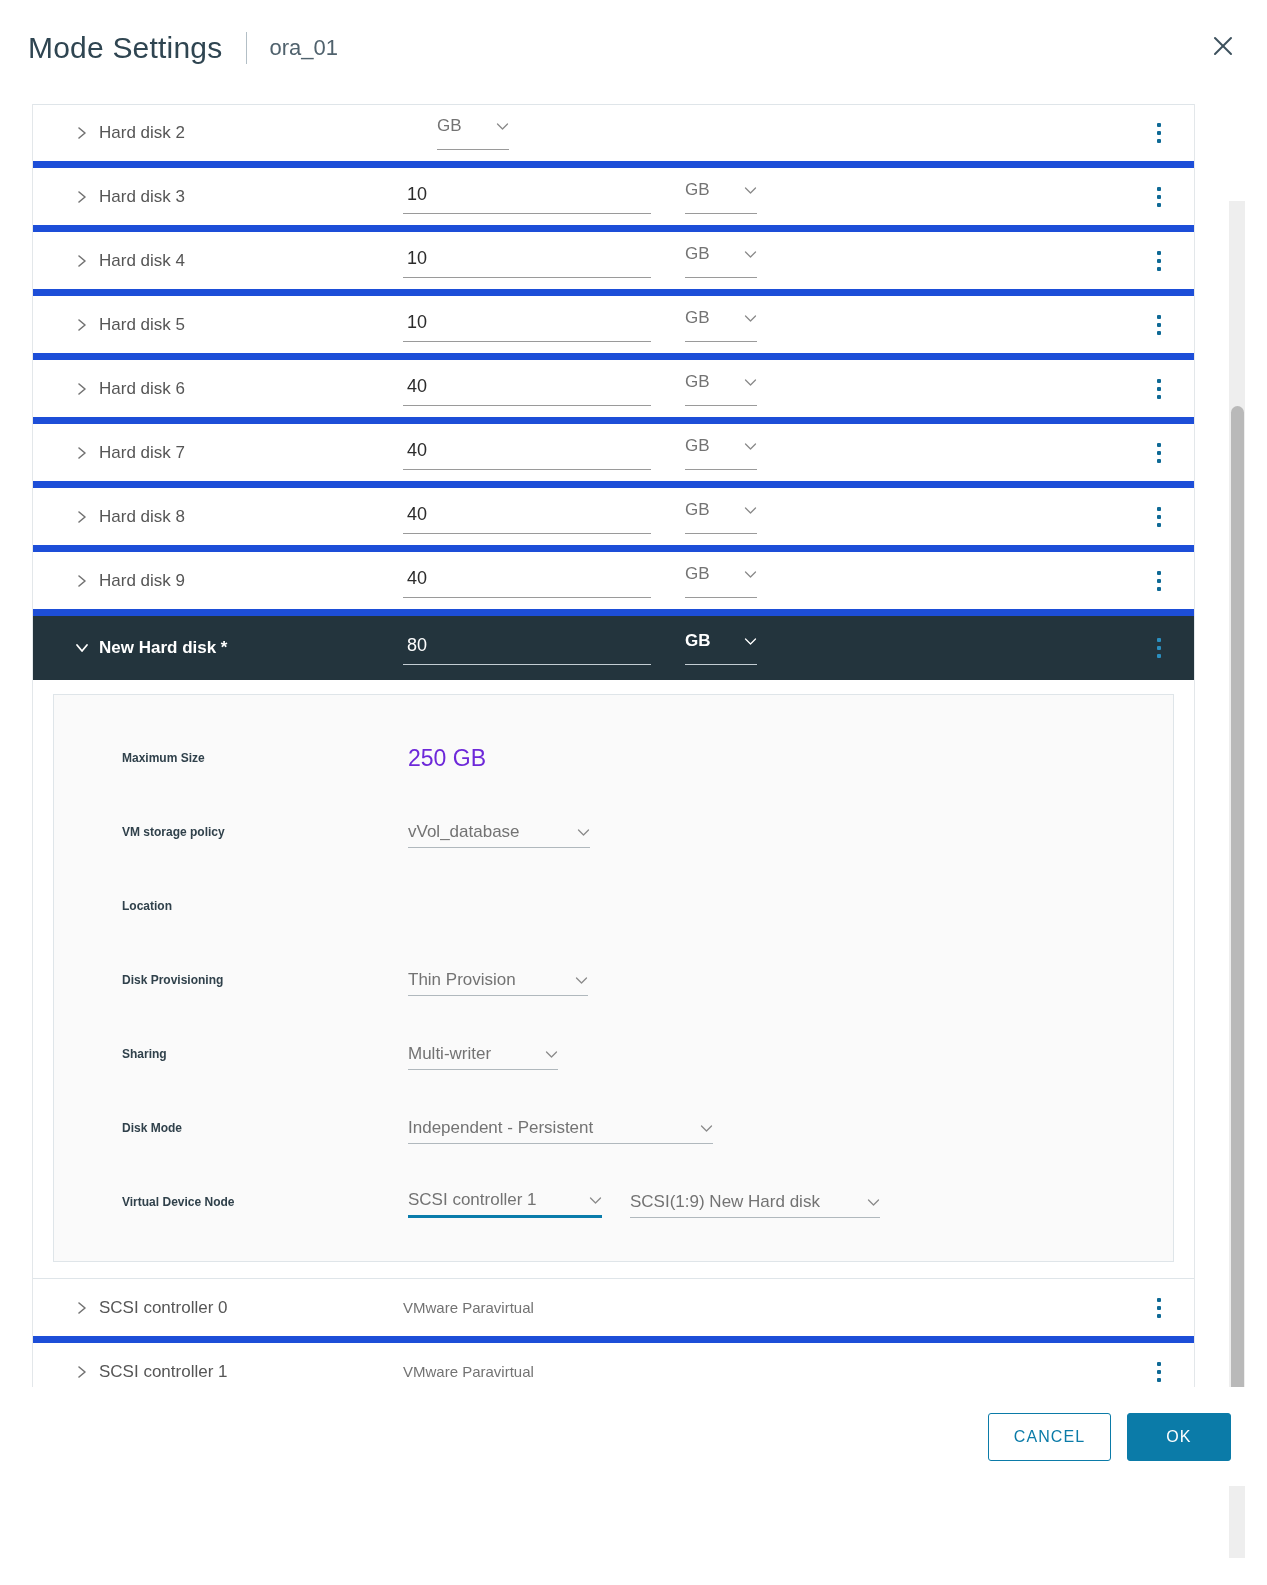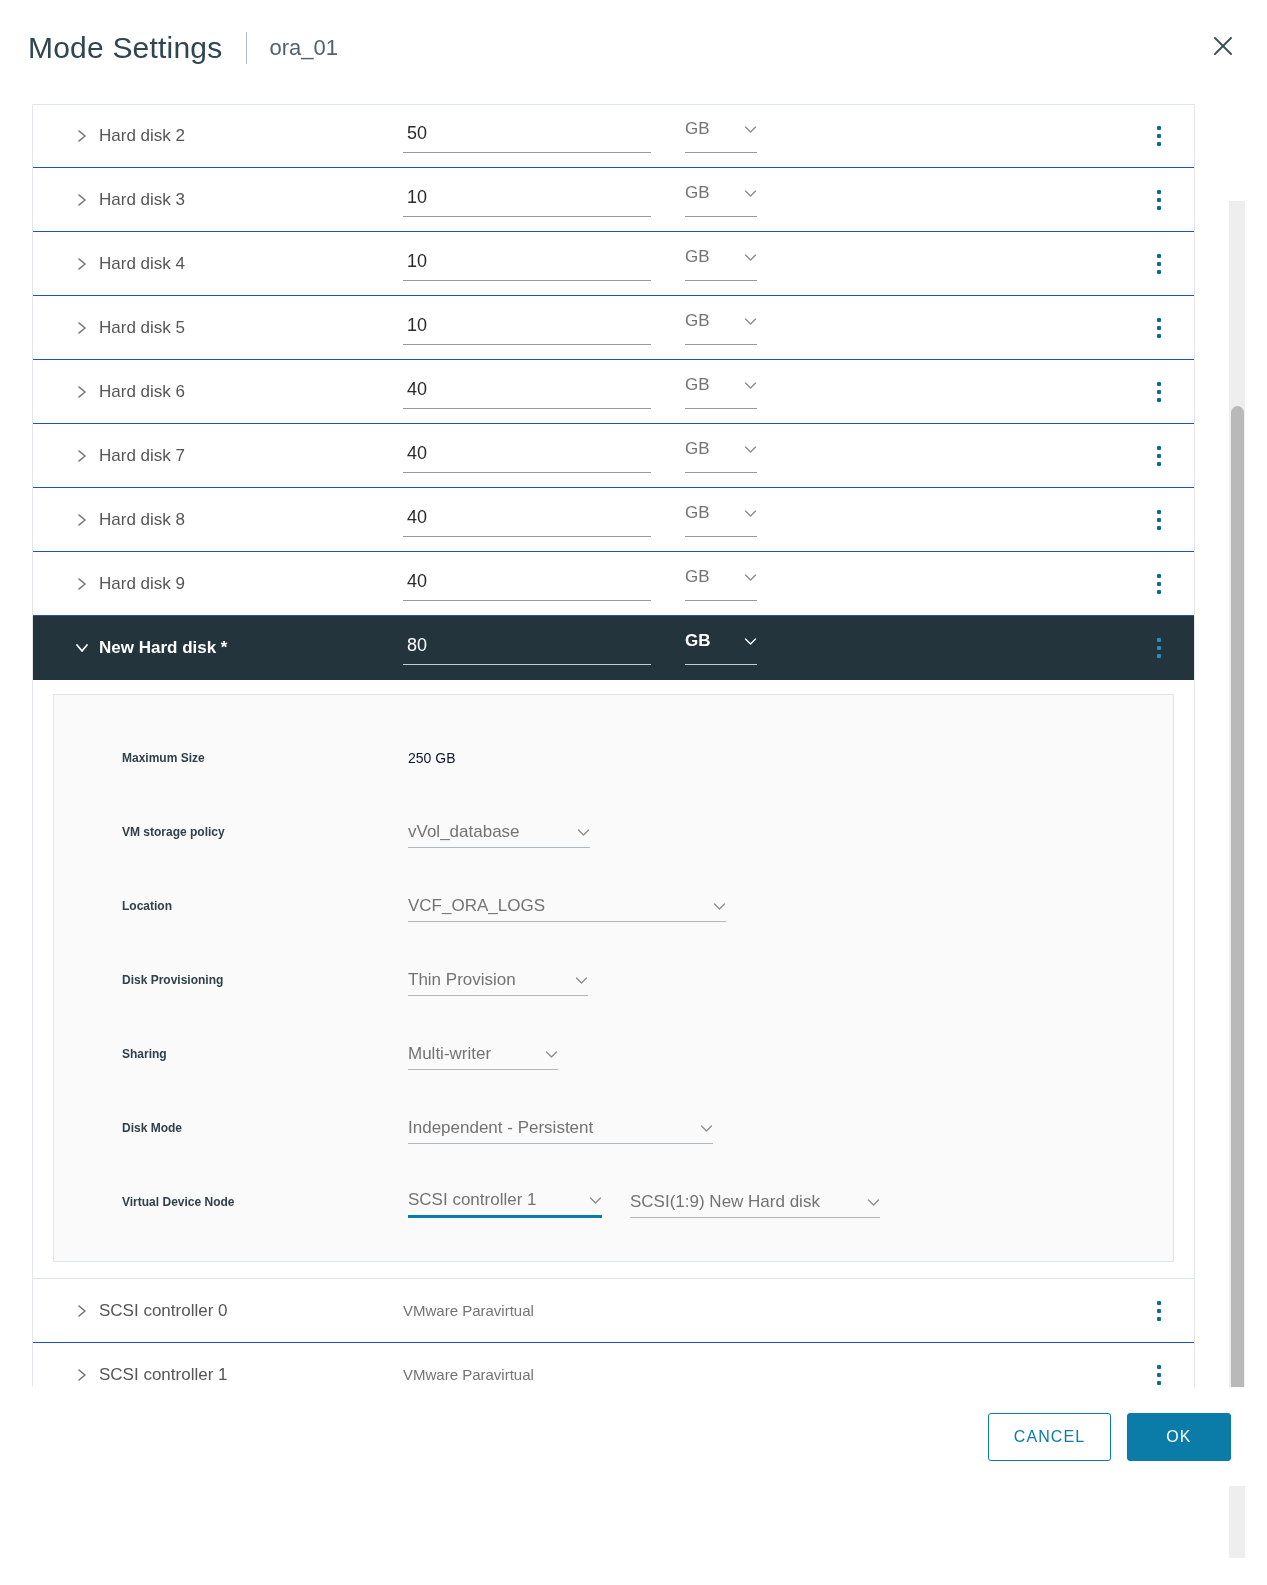--- a/index.html
+++ b/index.html
@@ -66,21 +66,21 @@
     border-right: 1px solid #e3e7ea;
     background: #ffffff;
   }
 
   
   .device-row {
     position: relative;
     height: 64px;
     display: flex;
     align-items: center;
-    border-bottom: 1px solid #1d4ed8;
+    border-bottom: 7px solid #1d4ed8;
     background: #ffffff;
     padding-left: 40px;
   }
   .device-row:first-child { border-top: 1px solid #dfe5e9; }
 
   .row-label {
     display: flex;
     align-items: center;
     width: 330px;
     flex: 0 0 330px;
@@ -193,22 +193,22 @@
     min-height: 74px;
     padding-left: 68px;
   }
   .field-label {
     flex: 0 0 286px;
     font-size: 12px;
     font-weight: 700;
     color: #30414b;
   }
   .field-static {
-    font-size: 14px;
-    color: #0f172a;
+    font-size: 23px;
+    color: #6d28d9;
   }
   .dd {
     height: 32px;
     display: flex;
     align-items: flex-end;
     justify-content: space-between;
     border-bottom: 1px solid #b0b8bd;
     font-size: 17px;
     color: #737373;
     padding-bottom: 5px;
@@ -338,21 +338,20 @@
     <div class="list-inner" id="list-inner">
         <div class="device-row">
           <div class="row-label">
             <span class="chev">
               <svg width="12" height="14" viewBox="0 0 12 14" fill="none" stroke="currentColor" stroke-width="1.6" stroke-linecap="round" stroke-linejoin="round">
                 <polyline points="3,2 9,7 3,12"></polyline>
               </svg>
             </span>
             <span>Hard disk 2</span>
           </div>
-          <input class="num-input" type="text" value="50" style="">
           <div class="unit-select">
             <span>GB</span>
             <span class="caret"><svg width="13" height="9" viewBox="0 0 13 9" fill="none" stroke="currentColor" stroke-width="1.3" stroke-linecap="round" stroke-linejoin="round">
                 <polyline points="1.5,2 6.5,7 11.5,2"></polyline>
               </svg></span>
           </div>
           <div class="kebab">
             <i></i>
             <i></i>
             <i></i>
@@ -544,26 +543,20 @@
               <span class="field-label">VM storage policy</span>
               <div class="dd dd-policy">
                 <span>vVol_database</span>
                 <span class="caret"><svg width="13" height="9" viewBox="0 0 13 9" fill="none" stroke="currentColor" stroke-width="1.3" stroke-linecap="round" stroke-linejoin="round">
                     <polyline points="1.5,2 6.5,7 11.5,2"></polyline>
                   </svg></span>
               </div>
             </div>
             <div class="detail-field">
               <span class="field-label">Location</span>
-              <div class="dd dd-location">
-                <span>VCF_ORA_LOGS</span>
-                <span class="caret"><svg width="13" height="9" viewBox="0 0 13 9" fill="none" stroke="currentColor" stroke-width="1.3" stroke-linecap="round" stroke-linejoin="round">
-                    <polyline points="1.5,2 6.5,7 11.5,2"></polyline>
-                  </svg></span>
-              </div>
             </div>
             <div class="detail-field">
               <span class="field-label">Disk Provisioning</span>
               <div class="dd dd-prov">
                 <span>Thin Provision</span>
                 <span class="caret"><svg width="13" height="9" viewBox="0 0 13 9" fill="none" stroke="currentColor" stroke-width="1.3" stroke-linecap="round" stroke-linejoin="round">
                     <polyline points="1.5,2 6.5,7 11.5,2"></polyline>
                   </svg></span>
               </div>
             </div>

